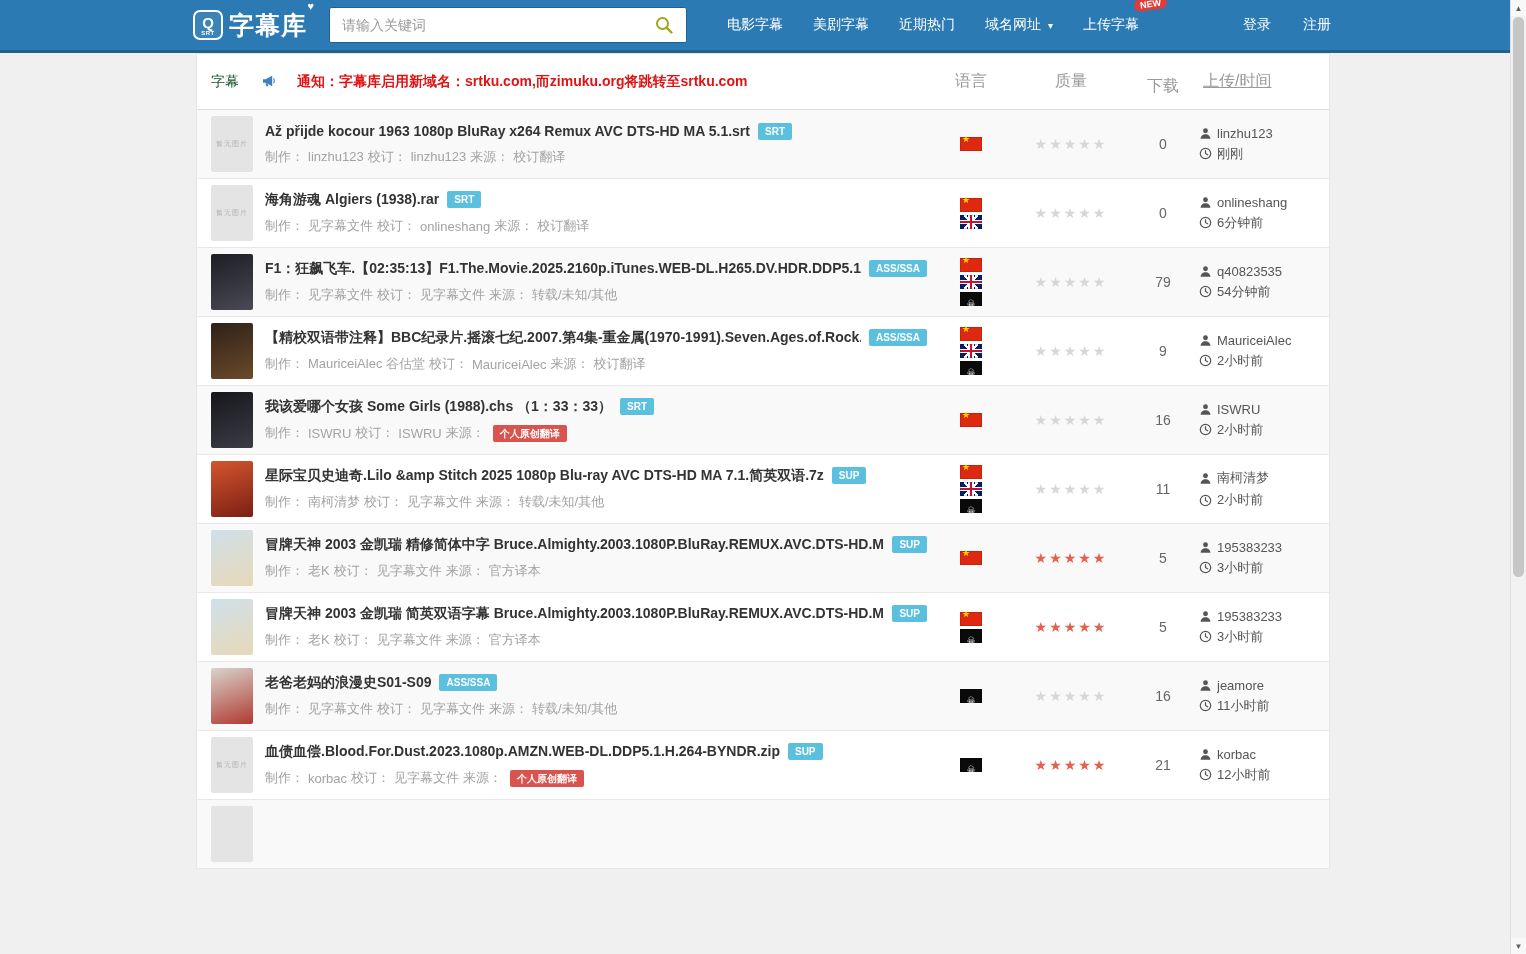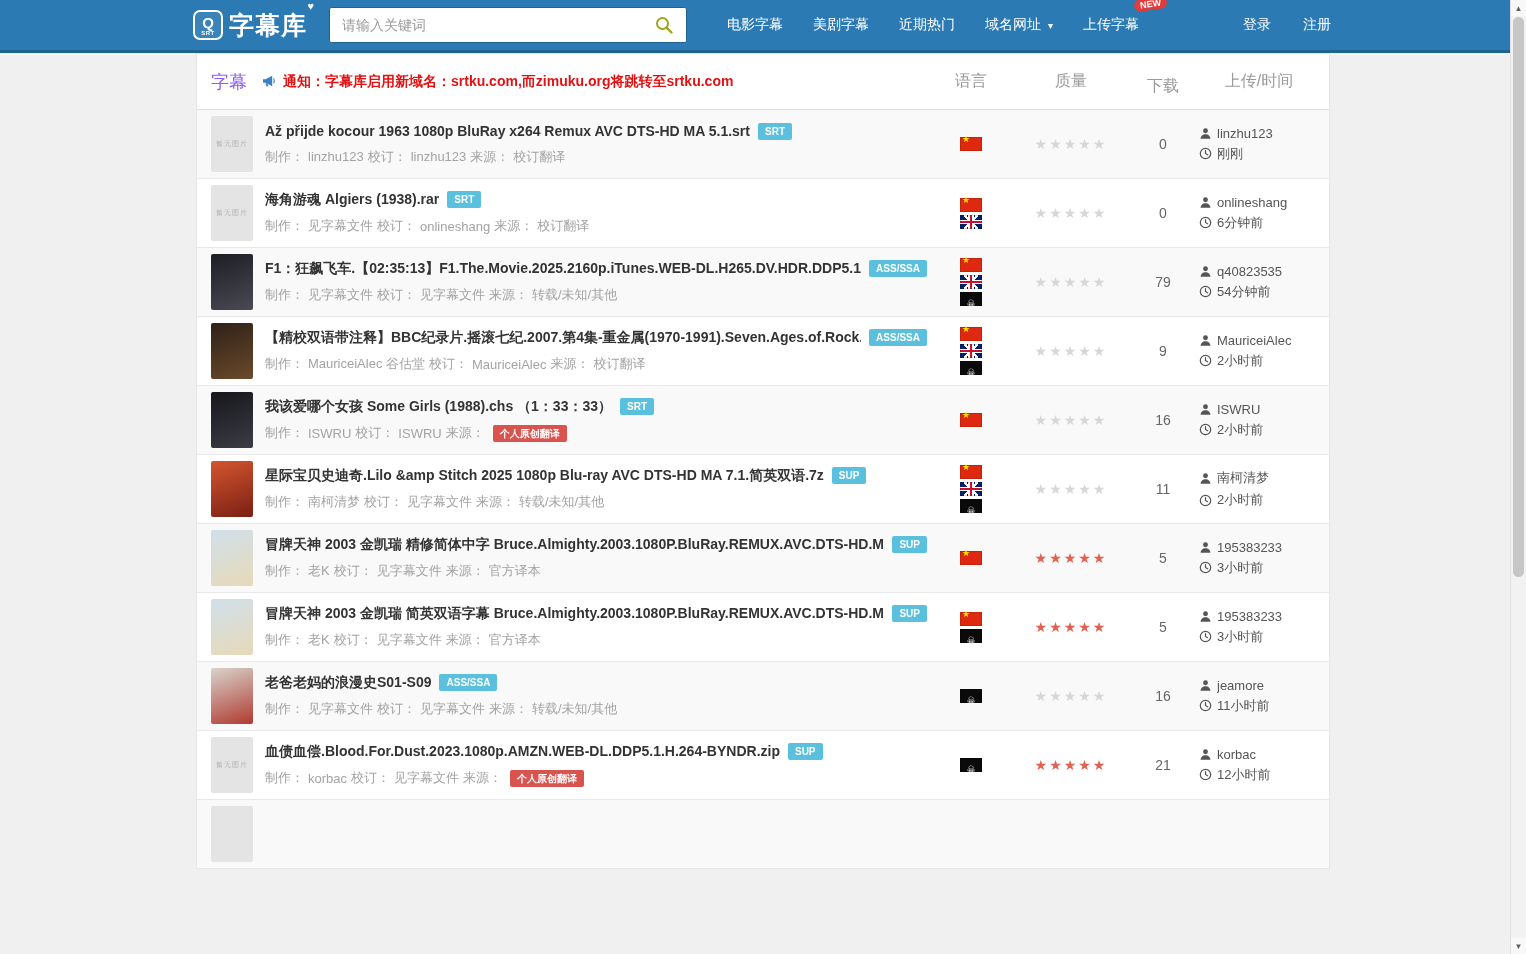--- a/index.html
+++ b/index.html
@@ -61,25 +61,25 @@
   
   .content { width:1134px; margin:0 auto; }
   .page-title { font-size:36px; font-weight:500; color:#333; margin:46px 0 40px 0; }
 
   .panel { background:#fff; border:1px solid #e6e6e6; border-bottom:none; }
 
   .thead {
     display:flex; align-items:center; height:56px; padding:0 14px;
     border-bottom:1px solid #dedede;
   }
-  .h-sub { width:50px; color:#8b5cf6; font-size:18px; }
-  .h-notice { flex:1; display:flex; align-items:flex-start; gap:6px; }
+  .h-sub { width:50px; color:#14532d; font-size:14px; }
+  .h-notice { flex:1; display:flex; align-items:flex-start; gap:20px; }
   .notice-text { color:#e31212; font-size:14px; font-weight:bold; }
   .hcol { color:#9a9a9a; font-size:16px; text-align:center; }
-  .w-lang{width:88px;} .w-q{width:112px;} .w-dl{width:72px;margin-top:10px;} .w-who{width:116px; text-align:center; padding-left:4px;}
+  .w-lang{width:88px;} .w-q{width:112px;} .w-dl{width:72px;margin-top:10px;} .w-who{width:116px; text-align:left; padding-left:4px;text-decoration:underline;}
 
   
   .row {
     display:flex; align-items:center; min-height:67px; padding:6px 14px;
     border-bottom:1px solid #e9e9e9; background:#fff;
   }
   .row:nth-child(odd) { background:#f9f9f9; }
   .col-main { flex:1; display:flex; align-items:center; gap:12px; min-width:0; }
   .thumb {
     width:42px; height:56px; flex:0 0 42px; border-radius:2px;

